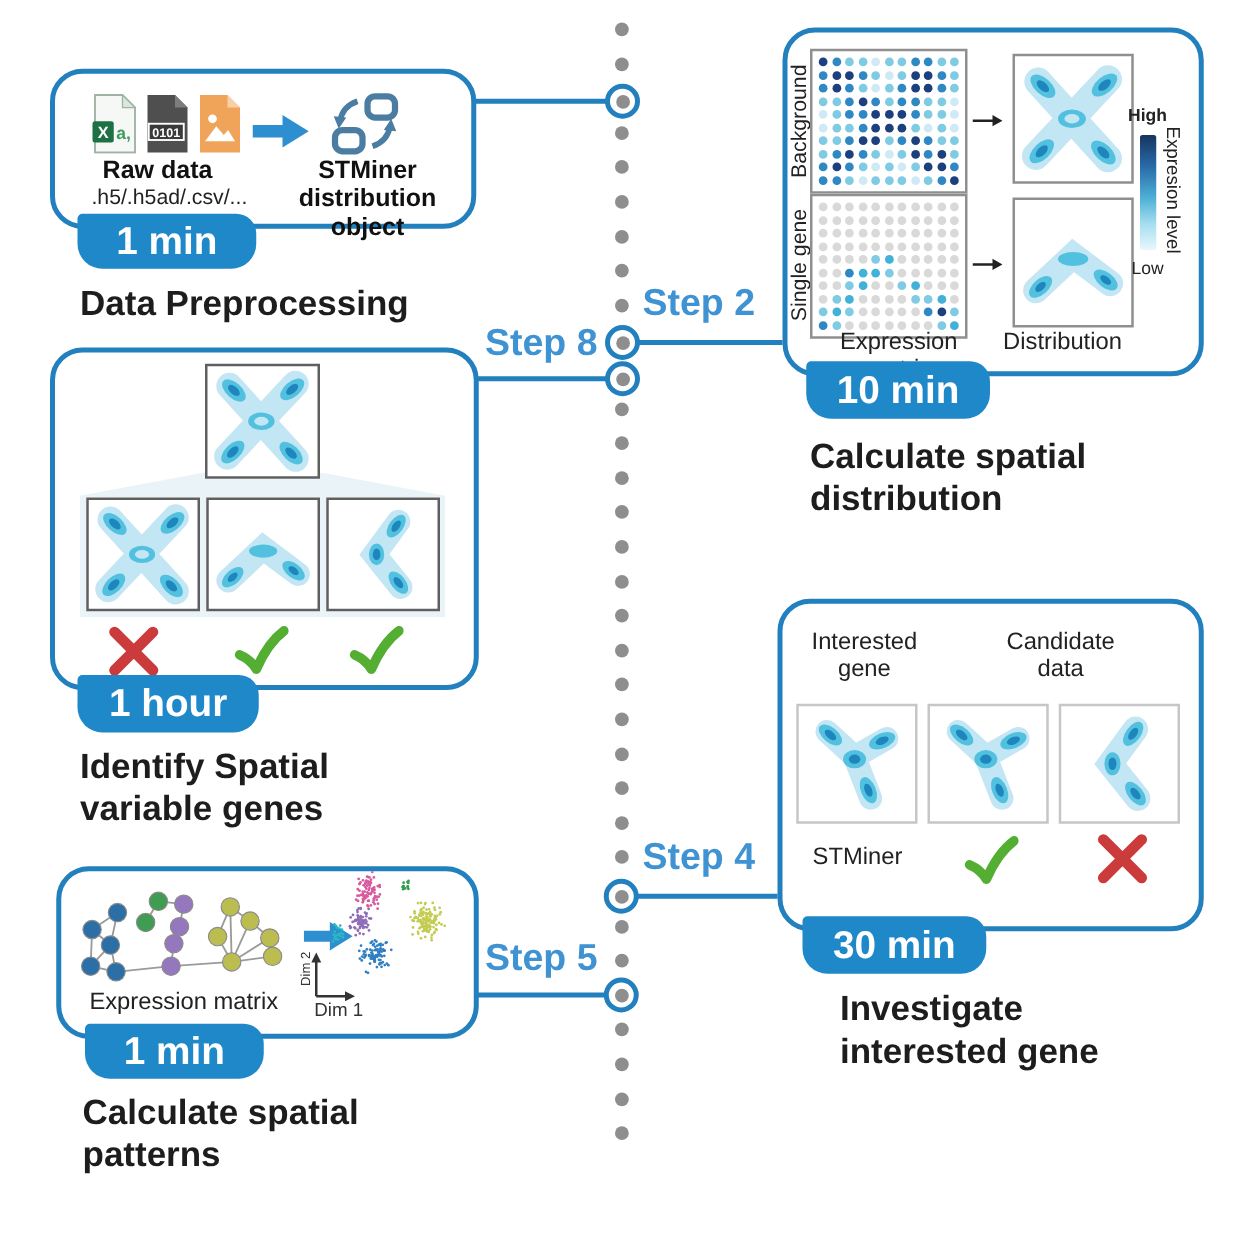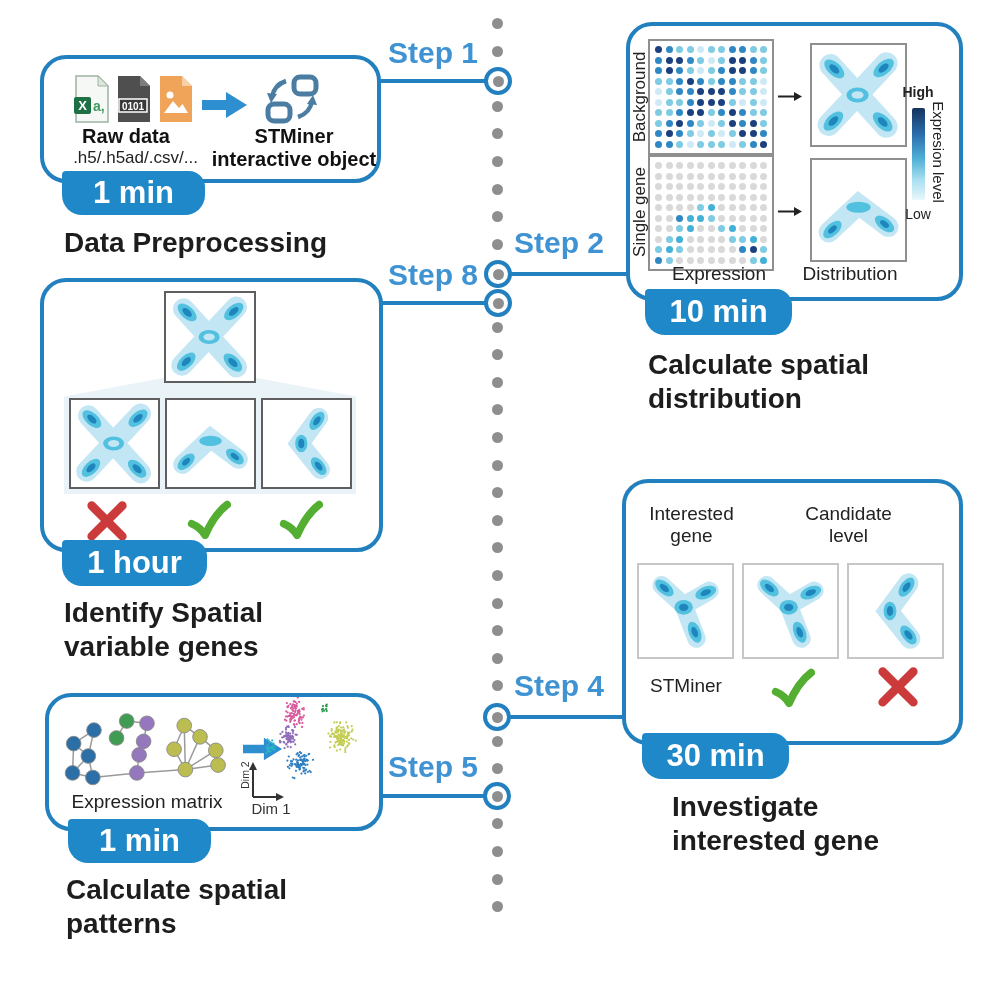--- a/index.html
+++ b/index.html
@@ -152,21 +152,20 @@
   <div class="node" style="left:484px;top:289px;">
       <span class="ndot"></span>
     </div>
   <div class="node" style="left:483px;top:703px;">
       <span class="ndot"></span>
     </div>
   <div class="node" style="left:483px;top:782px;">
       <span class="ndot"></span>
     </div>
 
-  <div class="step-label" style="left:330px;top:36px;width:148px;text-align:right;">Step 1</div>
   <div class="step-label" style="left:514px;top:226px;">Step 2</div>
   <div class="step-label" style="left:330px;top:258px;width:148px;text-align:right;">Step 8</div>
   <div class="step-label" style="left:514px;top:669px;">Step 4</div>
   <div class="step-label" style="left:330px;top:750px;width:148px;text-align:right;">Step 5</div>
 
   <div class="box" style="left:40px;top:55px;width:333px;height:120px;">
     <svg class="arrow-sm" style="left:28px;top:16px;" width="38" height="48" viewBox="0 0 38 48">
       <path d="M4 1 h22 l10 10 v36 h-32 z" fill="#f6f8f6" stroke="#9fb3a4" stroke-width="1.5"></path>
       <path d="M26 1 l10 10 h-10 z" fill="#dce6dd" stroke="#9fb3a4" stroke-width="1"></path>
       <rect x="2" y="22" width="17" height="17" rx="2" fill="#1e7145"></rect>
@@ -192,21 +191,21 @@
       <rect x="30" y="6" width="22" height="17" rx="6" fill="none" stroke="#4b7da2" stroke-width="5"></rect>
       <rect x="4" y="33" width="22" height="17" rx="6" fill="none" stroke="#4b7da2" stroke-width="5"></rect>
       <path d="M22 10 Q10 14 8 26" fill="none" stroke="#4b7da2" stroke-width="4.5"></path>
       <polygon points="3,22 13,23 7,32" fill="#4b7da2"></polygon>
       <path d="M34 46 Q46 42 48 30" fill="none" stroke="#4b7da2" stroke-width="4.5"></path>
       <polygon points="53,34 43,33 49,24" fill="#4b7da2"></polygon>
     </svg>
     <div class="lbl b" style="left:6px;top:66px;width:152px;">Raw data</div>
     <div class="lbl small" style="left:-4px;top:89px;width:191px;">.h5/.h5ad/.csv/...</div>
     <div class="lbl b" style="left:172px;top:66px;width:156px;">STMiner</div>
-    <div class="lbl b" style="left:166px;top:89px;width:168px;">interactive object</div>
+    <div class="lbl b" style="left:166px;top:89px;width:168px;">distribution object</div>
   </div>
   <div class="badge" style="left:62px;top:171px;width:143px;height:44px;">1 min</div>
   <div class="title" style="left:64px;top:226px;">Data Preprocessing</div>
 
   <div class="box" style="left:626px;top:22px;width:329px;height:271px;">
     <div class="vtext" style="left:10px;top:71px;">Background</div>
     <div class="matrix" style="left:18px;top:13px;">
         <div class="mrow">
           <span class="mdot" style="background: rgb(28, 63, 126);"></span>
           <span class="mdot" style="background: rgb(47, 136, 196);"></span>
@@ -544,21 +543,21 @@
     <div>variable genes</div>
   </div>
 
   <div class="box" style="left:622px;top:479px;width:333px;height:258px;">
     <div class="lbl" style="left:8px;top:20px;width:115px;">
       <div>Interested</div>
       <div>gene</div>
     </div>
     <div class="lbl" style="left:155px;top:20px;width:135px;">
       <div>Candidate</div>
-      <div>level</div>
+      <div>data</div>
     </div>
     <div class="panel pb-light" style="left:11px;top:80px;width:97px;height:96px;">
       <svg class="blob" viewBox="0 0 100 100">
           <use href="#blob-y"></use>
         </svg>
     </div>
     <div class="panel pb-light" style="left:116px;top:80px;width:97px;height:96px;">
       <svg class="blob" viewBox="0 0 100 100">
           <use href="#blob-y"></use>
         </svg>

